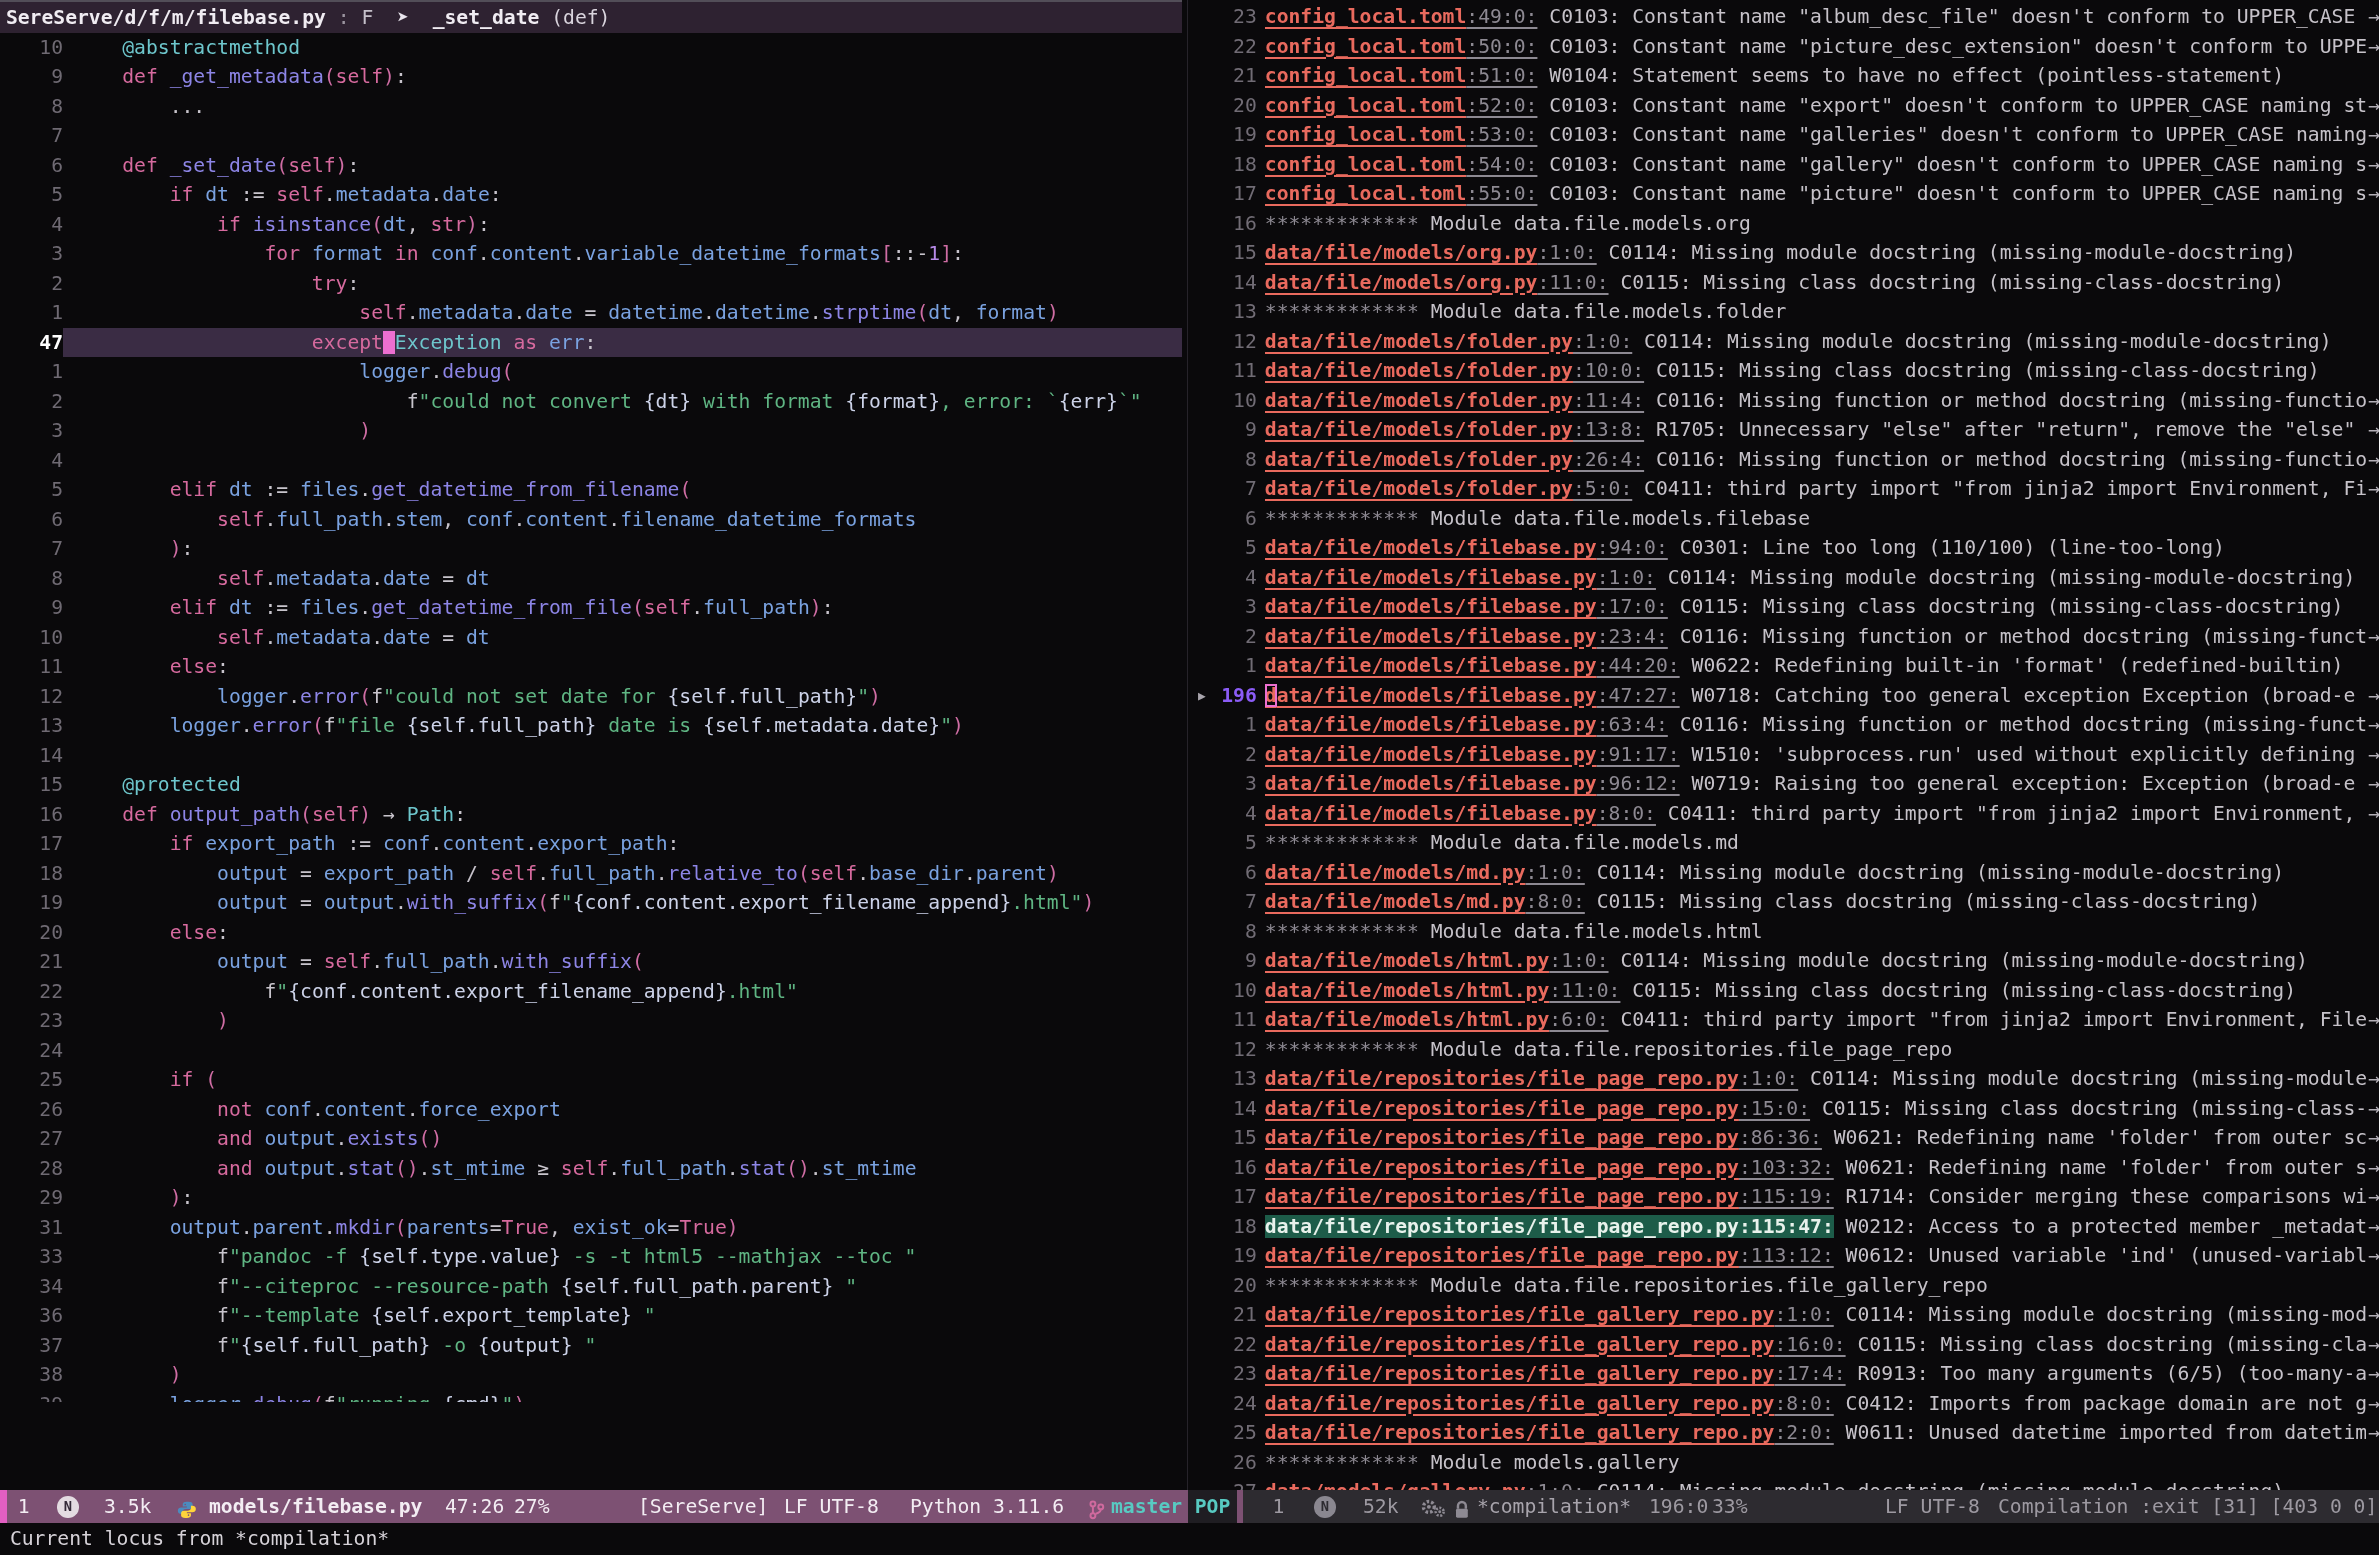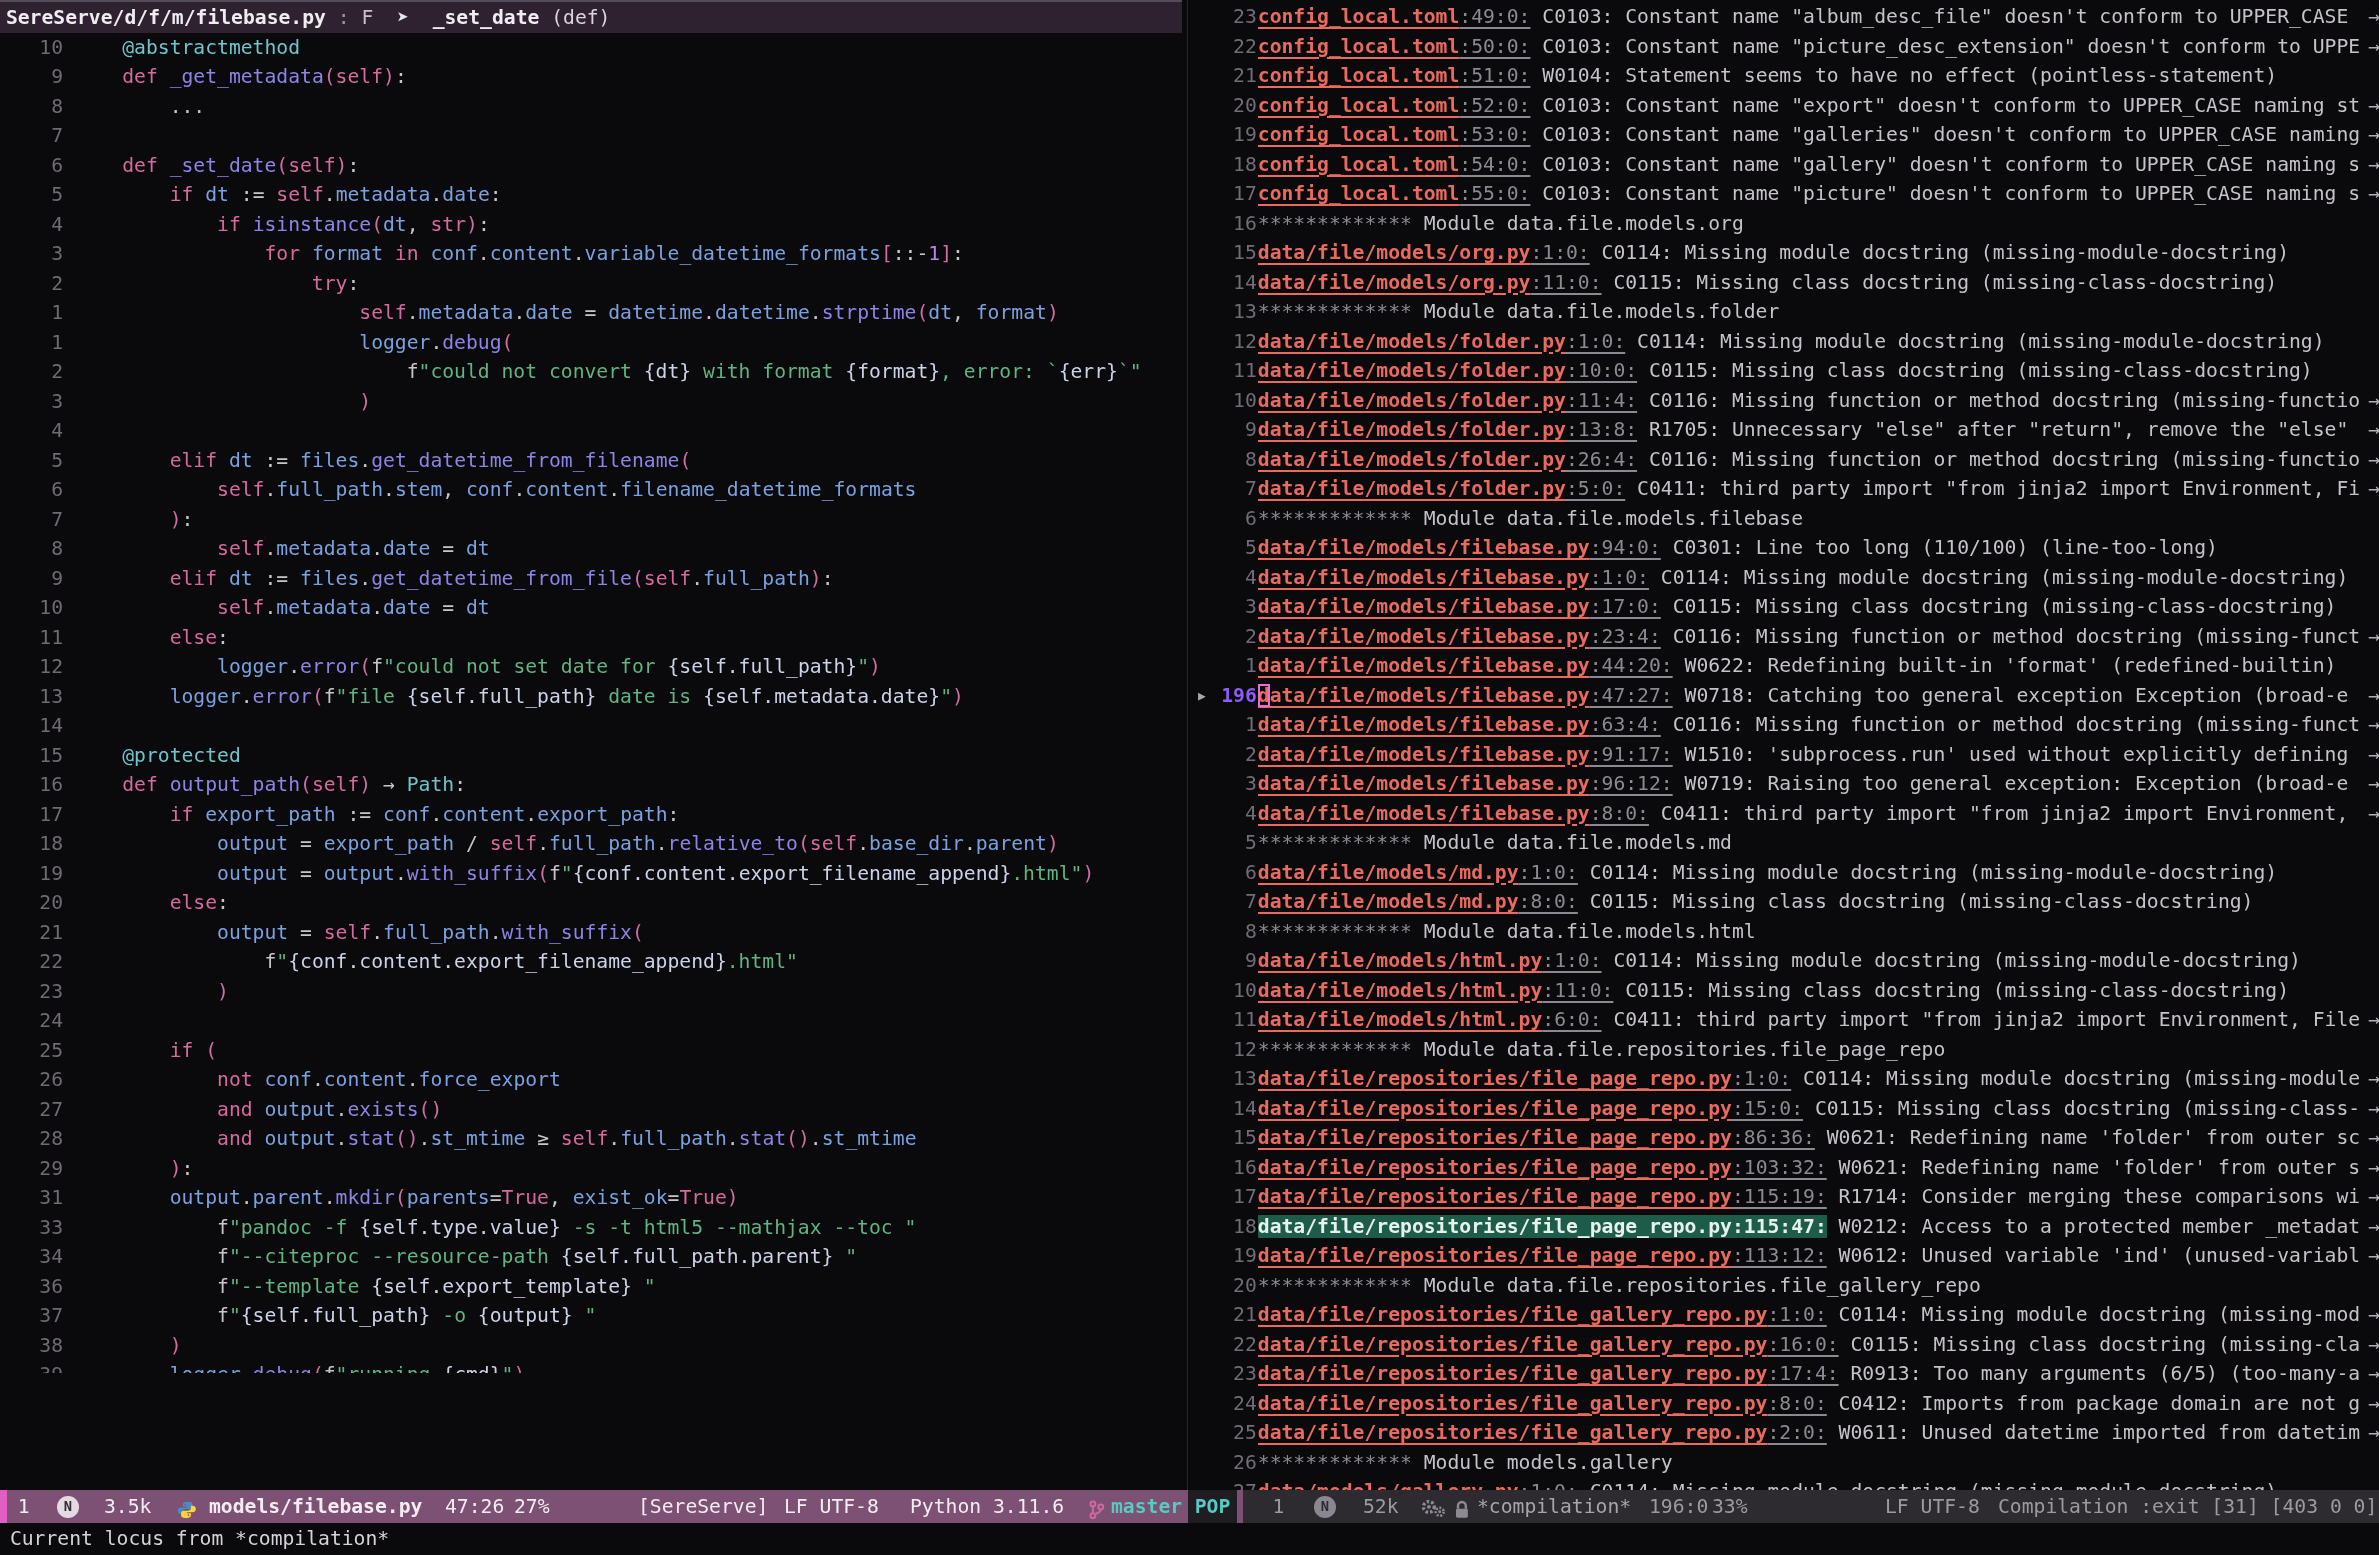--- a/index.html
+++ b/index.html
@@ -28,21 +28,21 @@
   .deco{color:#6ec6cc;} .typ{color:#6ec6cc;} .pu{color:#c8c4cc;} .pp{color:#cf6da4;}
   .fsb{color:#ccd2e8;text-align:right;} .num{color:#b78ae8;}
   
   #win-divider{position:absolute;left:1187px;top:0;width:1px;height:1490px;background:#26232a;}
   
   #right-pane{position:absolute;left:1194px;top:2px;width:1186px;height:1488px;overflow:hidden;}
   .rrow{display:flex;height:29.5px;line-height:29.5px;position:relative;}
   .rrow .fr{width:15.8px;flex:none;color:#a9a5ad;font-size:12.8px;text-align:center;}
   .rrow .rln{width:47px;flex:none;text-align:right;color:#716c75;}
   .rrow.cur .rln{color:#8b5cf6;font-weight:bold;}
-  .rrow .rtx{flex:1;margin-left:1px;white-space:pre;overflow:hidden;}
+  .rrow .rtx{flex:1;margin-left:8px;white-space:pre;overflow:hidden;}
   .rpath{color:#e96a5e;font-weight:bold;text-decoration:underline;text-decoration-thickness:2px;text-underline-offset:3.9px;}
   .rpos{color:#8d8992;text-decoration:underline;text-decoration-thickness:2px;text-underline-offset:3.9px;}
   .rmsg{color:#c6c2c9;}
   .stars{color:#8d8992;} .mtext{color:#c6c2c9;}
   .hlg{background:#1d5c49;color:#e8f2ec !important;font-weight:bold;text-decoration:none !important;}
   .hcur{outline:2px solid #ec6fd0;outline-offset:-2px;}
   .tarrow{position:absolute;right:0;top:0;color:#b3afb7;background:#0a090b;padding-left:2px;}
   .clip-r{height:15.8px;overflow:hidden;}
   
   #ml-left{position:absolute;left:0;top:1490px;width:1243px;height:33px;background:#7d5173;color:#f3edf3;line-height:33px;}
@@ -102,20 +102,24 @@
       <span class="ct">                <span class="kw">for</span> <span class="id">format</span> <span class="kw">in</span> <span class="id">conf</span><span class="pu">.</span><span class="id">content</span><span class="pu">.</span><span class="id">variable_datetime_formats</span><span class="pp">[</span><span class="pu">:</span><span class="pu">:</span><span class="pu">-</span><span class="num">1</span><span class="pp">]</span><span class="pu">:</span></span>
     </div>
     <div class="lrow">
       <span class="ln">2</span>
       <span class="ct">                    <span class="kw">try</span><span class="pu">:</span></span>
     </div>
     <div class="lrow">
       <span class="ln">1</span>
       <span class="ct">                        <span class="kw">self</span><span class="pu">.</span><span class="id">metadata</span><span class="pu">.</span><span class="id">date</span> <span class="pu">=</span> <span class="id">datetime</span><span class="pu">.</span><span class="id">datetime</span><span class="pu">.</span><span class="fn">strptime</span><span class="pp">(</span><span class="id">dt</span><span class="pu">,</span> <span class="id">format</span><span class="pp">)</span></span>
     </div>
+    <div class="lrow cur">
+      <span class="ln">47</span>
+      <span class="ct">                    <span class="kw">except</span><span class="cursor-block"> </span><span class="typ">Exception</span> <span class="kw">as</span> <span class="id">err</span><span class="pu">:</span></span>
+    </div>
     <div class="lrow">
       <span class="ln">1</span>
       <span class="ct">                        <span class="id">logger</span><span class="pu">.</span><span class="fn">debug</span><span class="pp">(</span></span>
     </div>
     <div class="lrow">
       <span class="ln">2</span>
       <span class="ct">                            <span class="pu">f</span><span class="str">"could not convert </span><span class="fsb">{dt}</span><span class="str"> with format </span><span class="fsb">{format}</span><span class="str">, error: `</span><span class="fsb">{err}</span><span class="str">`"</span></span>
     </div>
     <div class="lrow">
       <span class="ln">3</span>

